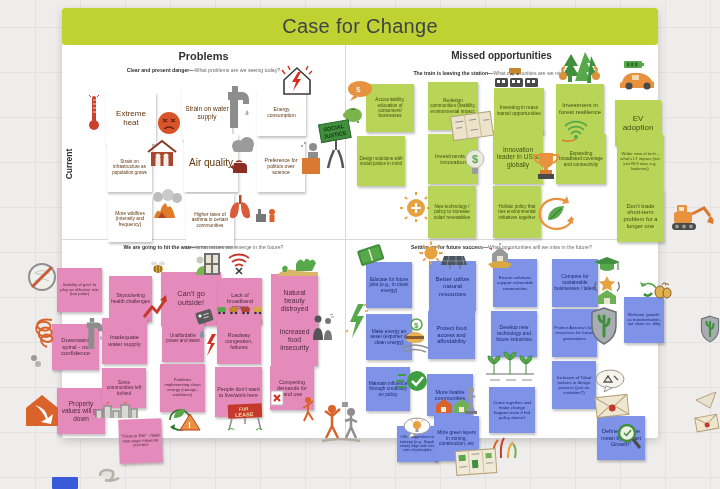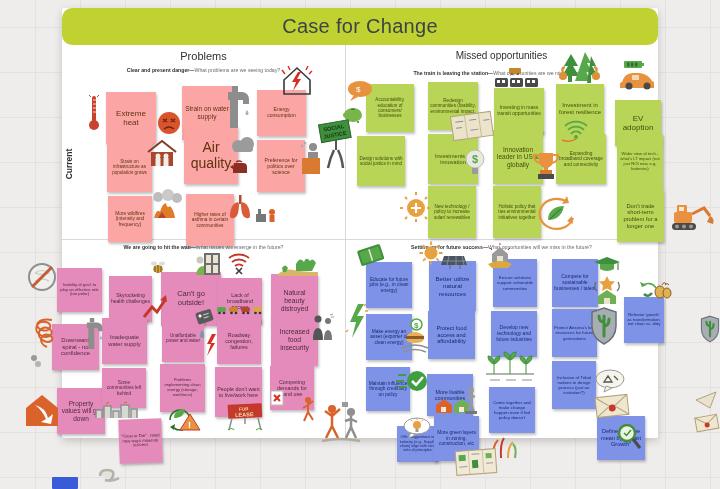--- a/index.html
+++ b/index.html
@@ -1,29 +1,29 @@
 <!DOCTYPE html>
 <html><head>
 <meta charset="utf-8">
 <style>
 *{margin:0;padding:0;box-sizing:border-box}
 html,body{width:720px;height:489px;overflow:hidden}
 body{position:relative;font-family:"Liberation Sans",sans-serif;background-color:#efedeb;
 background-image:linear-gradient(#e4e2e0 1px,transparent 1px),linear-gradient(90deg,#e4e2e0 1px,transparent 1px);
 background-size:45px 45px;background-position:-10px -18px}
 .board{position:absolute;left:62px;top:8px;width:596px;height:430px;background:#fff;border-radius:2px;box-shadow:0 3px 9px rgba(0,0,0,.18)}
-.banner{position:absolute;left:62px;top:8px;width:596px;height:37px;background:#bfd232;border-radius:10px;display:flex;align-items:center;justify-content:center;font-size:20px;color:#3d4347;letter-spacing:.3px}
+.banner{position:absolute;left:62px;top:8px;width:596px;height:37px;background:#bfd232;border-radius:3px;display:flex;align-items:center;justify-content:center;font-size:20px;color:#3d4347;letter-spacing:.3px}
 .vline{position:absolute;left:345px;top:45px;width:1px;height:392px;background:#dbd9d7}
 .hline{position:absolute;left:62px;top:239px;width:596px;height:1px;background:#dbd9d7}
-.qt{position:absolute;font-weight:normal;color:#303030;text-align:center}
+.qt{position:absolute;font-weight:bold;color:#303030;text-align:center}
 .qs{position:absolute;text-align:center;font-size:5.2px;color:#6a6a6a}
 .qs b{color:#303030}
 .cur{position:absolute;left:40px;top:158px;width:60px;height:12px;transform:rotate(-90deg);font-weight:bold;font-size:8.5px;color:#303030;text-align:center}
 .note{position:absolute;display:flex;align-items:center;justify-content:center;text-align:center;padding:2px;line-height:1.16;box-shadow:1px 2px 2.5px rgba(0,0,0,.25)}
-.n-o{background:#fca5a5;color:#5e350e}
+.n-o{background:#ffffff;color:#5e350e}
 .n-g{background:#b8d557;color:#3f4f0d}
 .n-p{background:#e58bbb;color:#4f2b3e}
 .n-b{background:#7e92e8;color:#1c2a6b}
 .ic{position:absolute;overflow:visible}
 .minimap{position:absolute;left:52px;top:477px;width:26px;height:12px;background:#3a5bd9;border-radius:1px}
 </style>
 </head>
 <body>
 
 <div class="board"></div>
@@ -40,21 +40,21 @@
 <div class="qt" style="left:345px;top:50px;width:313px;font-size:10px">Missed opportunities</div>
 <div class="qs" style="left:355px;top:70px;width:293px"><b>The train is leaving the station—</b><span>What opportunities are we missing today?</span></div>
 
 <div class="qs" style="left:72px;top:244px;width:263px"><b>We are going to hit the wall—</b><span>What issues will emerge in the future?</span></div>
 <div class="qs" style="left:355px;top:244px;width:293px"><b>Setting up for future success—</b><span>What opportunities will we miss in the future?</span></div>
 
 <div class="note n-o" style="left:106px;top:92px;width:50px;height:52px;font-size:8px">Extreme heat</div>
 <div class="note n-o" style="left:182px;top:86px;width:50px;height:54px;font-size:6.5px">Strain on water supply</div>
 <div class="note n-o" style="left:257px;top:90px;width:49px;height:46px;font-size:5px">Energy consumption</div>
 <div class="note n-o" style="left:107px;top:142px;width:45px;height:50px;font-size:4.6px">Strain on infrastructure as population grows</div>
-<div class="note n-o" style="left:184px;top:126px;width:54px;height:58px;font-size:14px">Air quality</div>
+<div class="note n-o" style="left:184px;top:134px;width:54px;height:58px;font-size:10px">Air quality</div>
 <div class="note n-o" style="left:257px;top:140px;width:48px;height:52px;font-size:5.2px">Preference for politics over science</div>
 <div class="note n-o" style="left:108px;top:196px;width:44px;height:46px;font-size:4.8px">More wildfires (intensity and frequency)</div>
 <div class="note n-o" style="left:186px;top:194px;width:48px;height:52px;font-size:4.8px">Higher rates of asthma in certain communities</div>
 
 <div class="note n-g" style="left:366px;top:84px;width:48px;height:48px;font-size:4.6px">Accountability, education of consumers/ businesses</div>
 <div class="note n-g" style="left:428px;top:82px;width:50px;height:48px;font-size:4.6px">Redesign communities (livability, environmental impact,</div>
 <div class="note n-g" style="left:494px;top:88px;width:50px;height:46px;font-size:5px">Investing in mass transit opportunities</div>
 <div class="note n-g" style="left:556px;top:84px;width:48px;height:50px;font-size:6px">Investment in forest resilience</div>
 <div class="note n-g" style="left:615px;top:100px;width:46px;height:46px;font-size:8px">EV adoption</div>
 <div class="note n-g" style="left:357px;top:136px;width:48px;height:50px;font-size:4.6px">Design solutions with social justice in mind</div>

